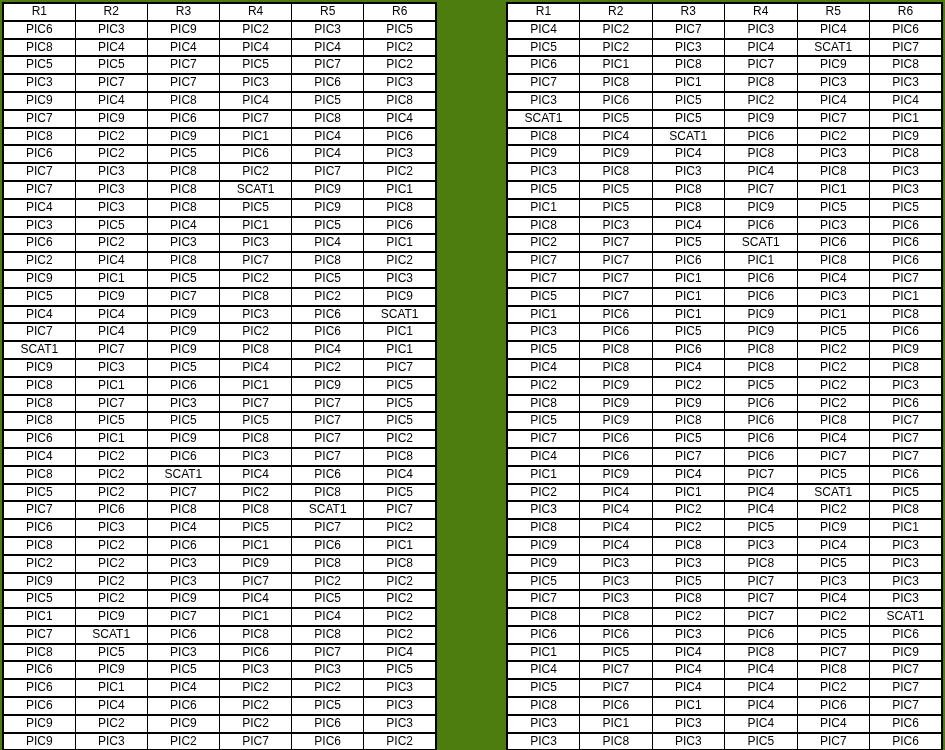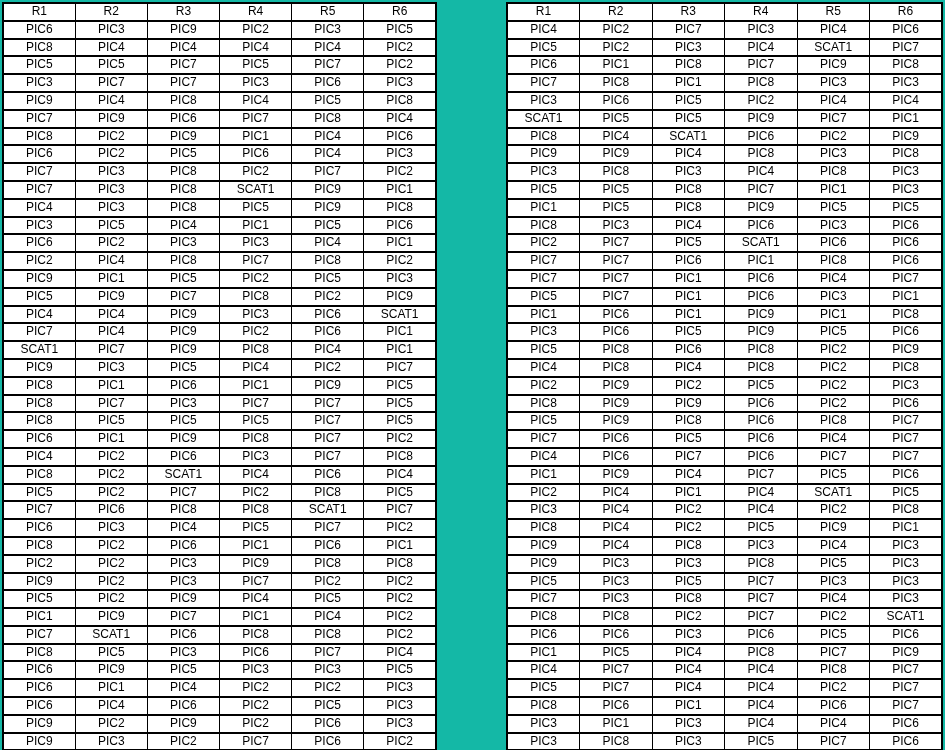--- a/index.html
+++ b/index.html
@@ -11,21 +11,21 @@
     width: 945px;
     height: 750px;
     overflow: hidden;
     font-family: "Liberation Sans", sans-serif;
     color: #000000;
   }
   .page {
     position: relative;
     width: 945px;
     height: 750px;
-    background: #14b8a6;
+    background: #4d7c0f;
     overflow: hidden;
   }
   .grid-table {
     position: absolute;
     top: 2px;
     border-collapse: collapse;
     table-layout: fixed;
     background: #ffffff;
     border: 2px solid #000000;
   }

